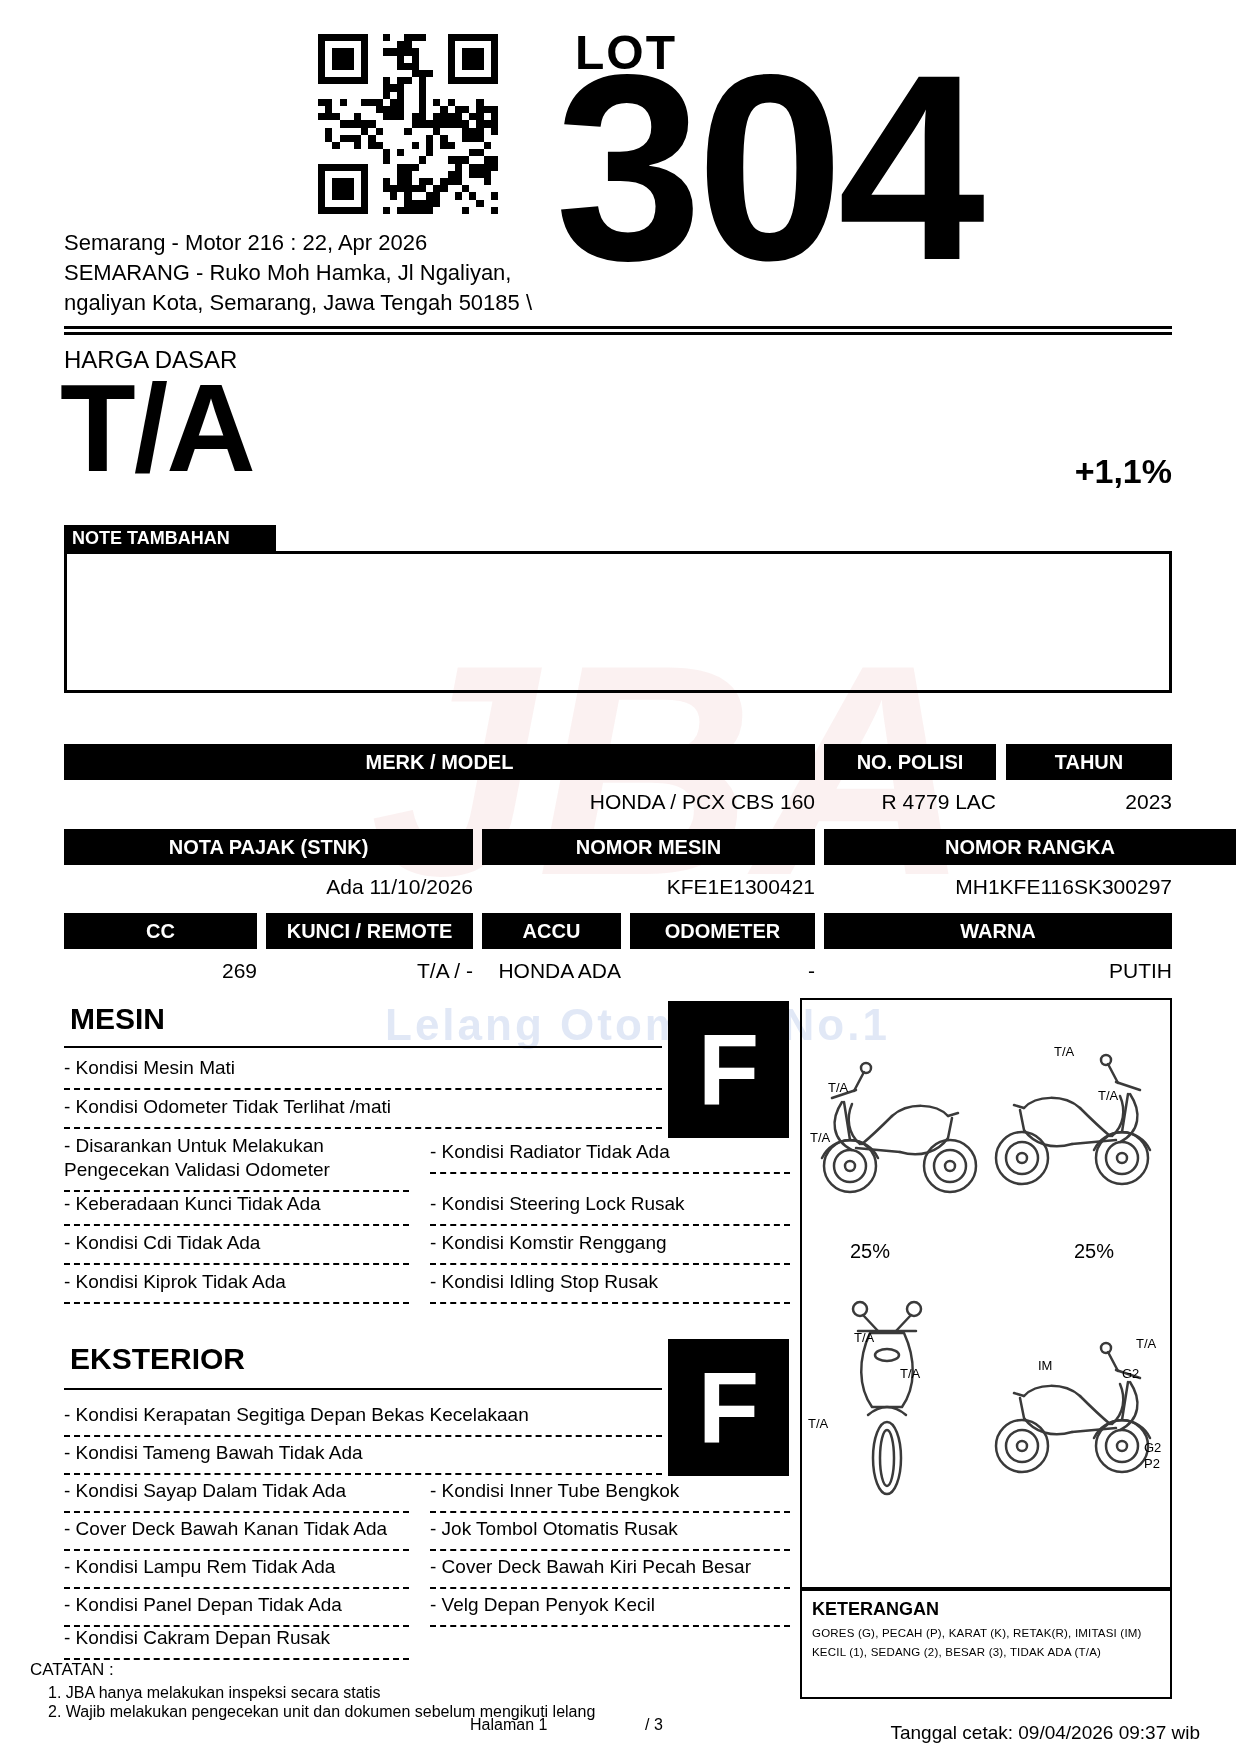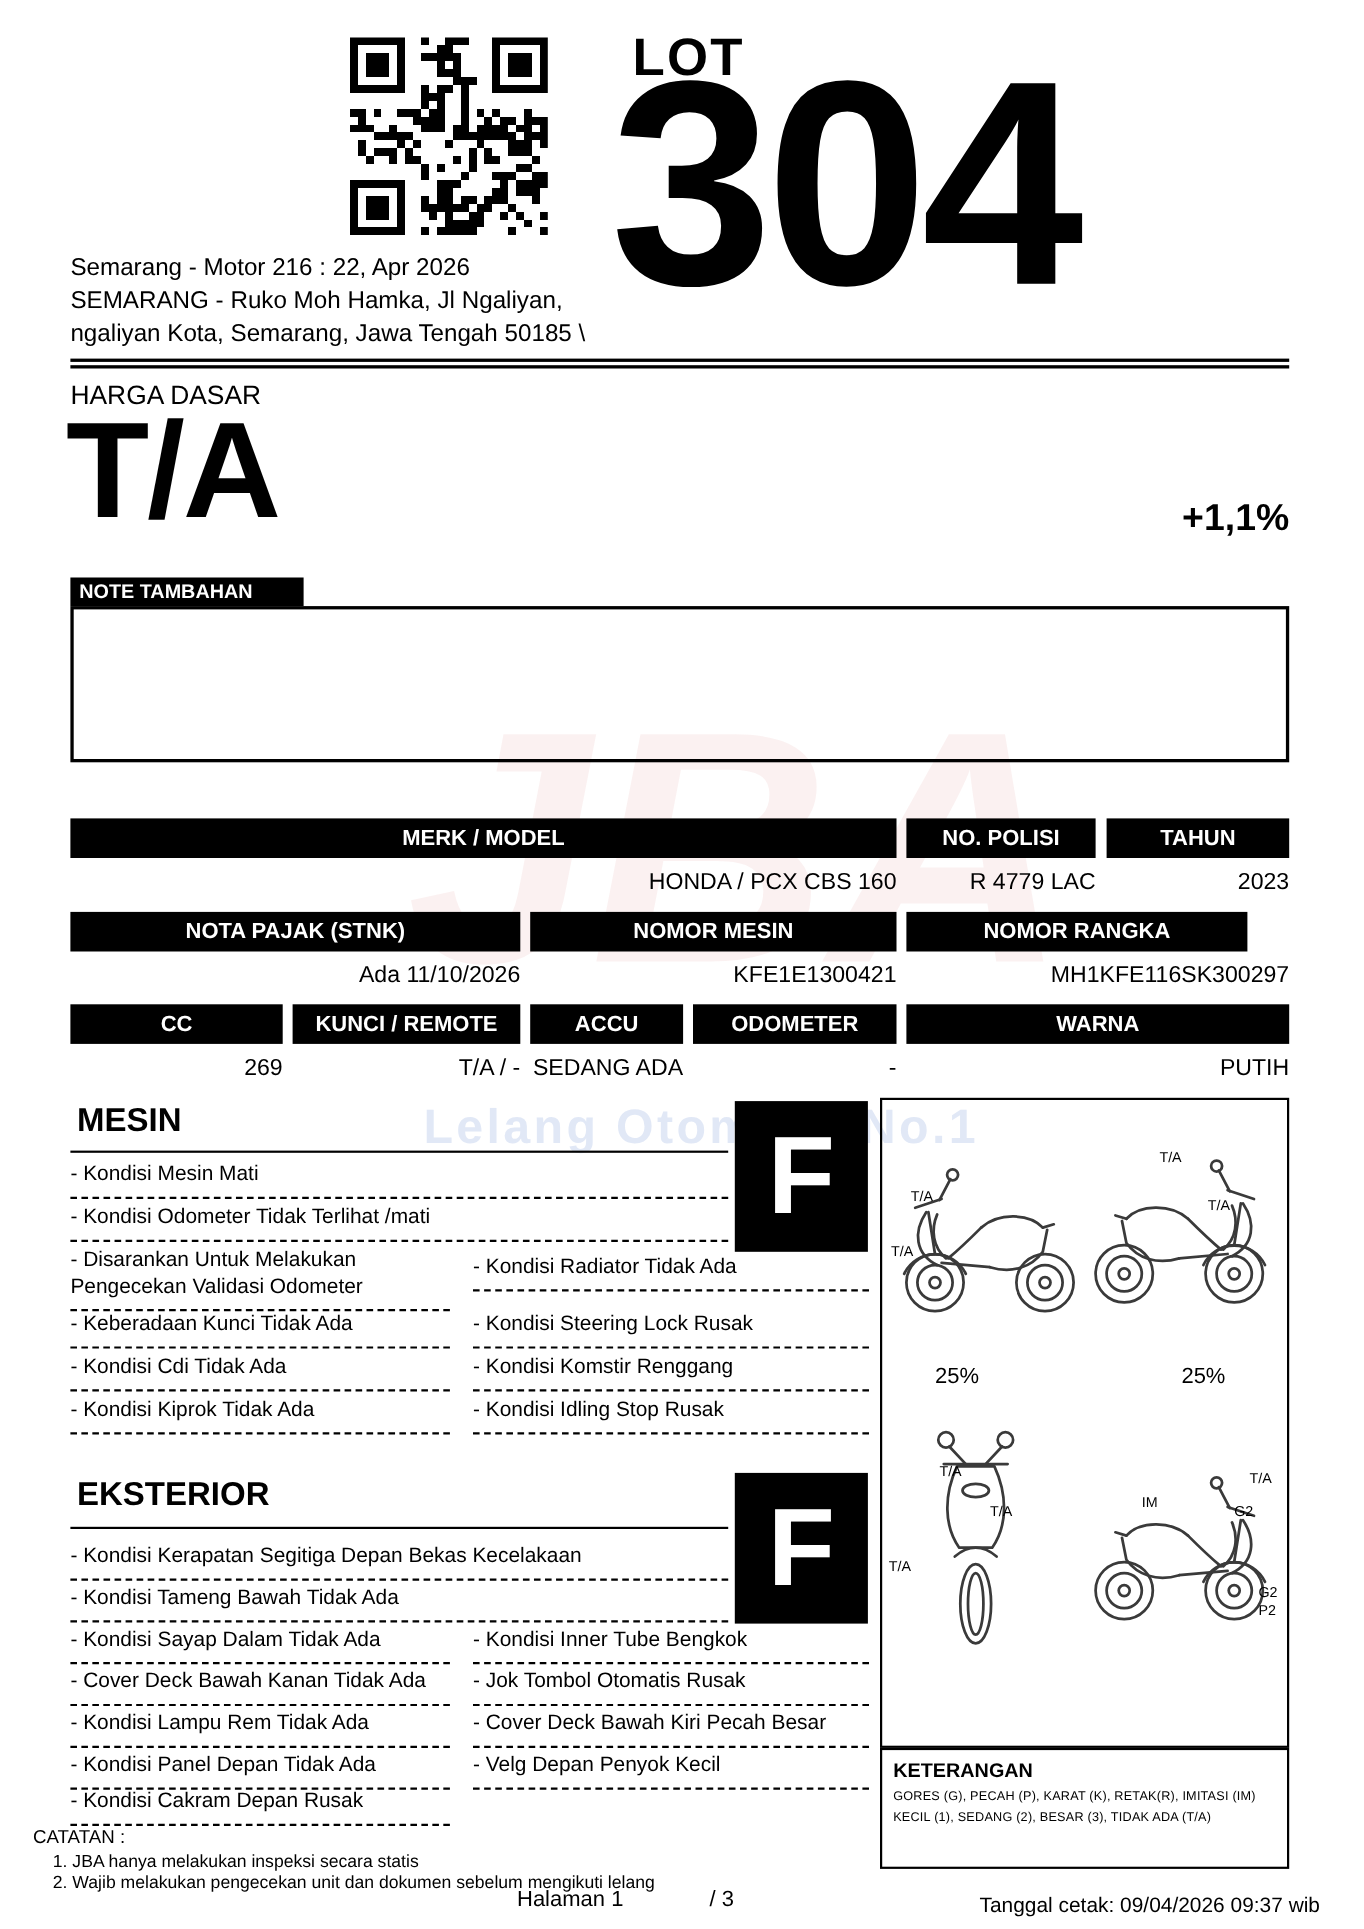--- a/index.html
+++ b/index.html
@@ -22,21 +22,21 @@
   .sec-line{border-top:2px solid #000}
   .grade{background:#000;color:#fff;font-weight:bold;font-size:100px;text-align:center;line-height:137px;width:121px;height:137px}
   .item{font-size:19px;line-height:1.25;padding-bottom:8px;border-bottom:2px dashed #000}
   .dbox{border:2px solid #000}
   .dlabel{position:absolute;font-size:13px}
   .pct{position:absolute;font-size:20px}
   .ket-title{font-size:18px;font-weight:bold}
   .ket-line{font-size:11.5px;white-space:nowrap;margin-top:7px;letter-spacing:0.2px}
   .cat-title{font-size:17px}
   .cat-item{font-size:16px}
-  .footer-text{font-size:20px}
+  .footer-text{font-size:16px}
   .wm-logo{font-size:300px;font-weight:bold;font-style:italic;line-height:1;color:rgba(205,60,60,0.07)}
   .wm-tag{font-size:44px;font-weight:bold;letter-spacing:3px;color:rgba(70,110,200,0.16)}
   svg{display:block}
 </style>
 </head>
 <body>
 
 <div class="page">
 
   <svg width="0" height="0" style="position:absolute" aria-hidden="true">
@@ -103,33 +103,33 @@
 
   <div class="abs hdr" style="left:64px;top:744px;width:751px">MERK / MODEL</div>
   <div class="abs hdr" style="left:824px;top:744px;width:172px">NO. POLISI</div>
   <div class="abs hdr" style="left:1006px;top:744px;width:166px">TAHUN</div>
   <div class="abs val" style="left:64px;top:784px;width:751px">HONDA / PCX CBS 160</div>
   <div class="abs val" style="left:824px;top:784px;width:172px">R 4779 LAC</div>
   <div class="abs val" style="left:1006px;top:784px;width:166px">2023</div>
 
   <div class="abs hdr" style="left:64px;top:829px;width:409px">NOTA PAJAK (STNK)</div>
   <div class="abs hdr" style="left:482px;top:829px;width:333px">NOMOR MESIN</div>
-  <div class="abs hdr" style="left:824px;top:829px;width:310px">NOMOR RANGKA</div>
+  <div class="abs hdr" style="left:824px;top:829px;width:412px">NOMOR RANGKA</div>
   <div class="abs val" style="left:64px;top:869px;width:409px">Ada 11/10/2026</div>
   <div class="abs val" style="left:482px;top:869px;width:333px">KFE1E1300421</div>
   <div class="abs val" style="left:824px;top:869px;width:348px">MH1KFE116SK300297</div>
 
   <div class="abs hdr" style="left:64px;top:913px;width:193px">CC</div>
   <div class="abs hdr" style="left:266px;top:913px;width:207px">KUNCI / REMOTE</div>
   <div class="abs hdr" style="left:482px;top:913px;width:139px">ACCU</div>
   <div class="abs hdr" style="left:630px;top:913px;width:185px">ODOMETER</div>
   <div class="abs hdr" style="left:824px;top:913px;width:348px">WARNA</div>
   <div class="abs val" style="left:64px;top:953px;width:193px">269</div>
   <div class="abs val" style="left:266px;top:953px;width:207px">T/A / -</div>
-  <div class="abs val" style="left:482px;top:953px;width:139px">SEDANG ADA</div>
+  <div class="abs val" style="left:482px;top:953px;width:139px">HONDA ADA</div>
   <div class="abs val" style="left:630px;top:953px;width:185px">-</div>
   <div class="abs val" style="left:824px;top:953px;width:348px">PUTIH</div>
 
   <div class="abs sec-title" style="left:70px;top:1002px">MESIN</div>
   <div class="abs sec-line" style="left:64px;top:1046px;width:598px"></div>
   <div class="abs grade" style="left:668px;top:1001px">F</div>
 
   <div class="abs item" style="left:64px;top:1056px;width:598px">- Kondisi Mesin Mati</div>
   <div class="abs item" style="left:64px;top:1095px;width:598px">- Kondisi Odometer Tidak Terlihat /mati</div>
   <div class="abs item" style="left:64px;top:1134px;width:345px">- Disarankan Untuk Melakukan Pengecekan Validasi Odometer</div>

